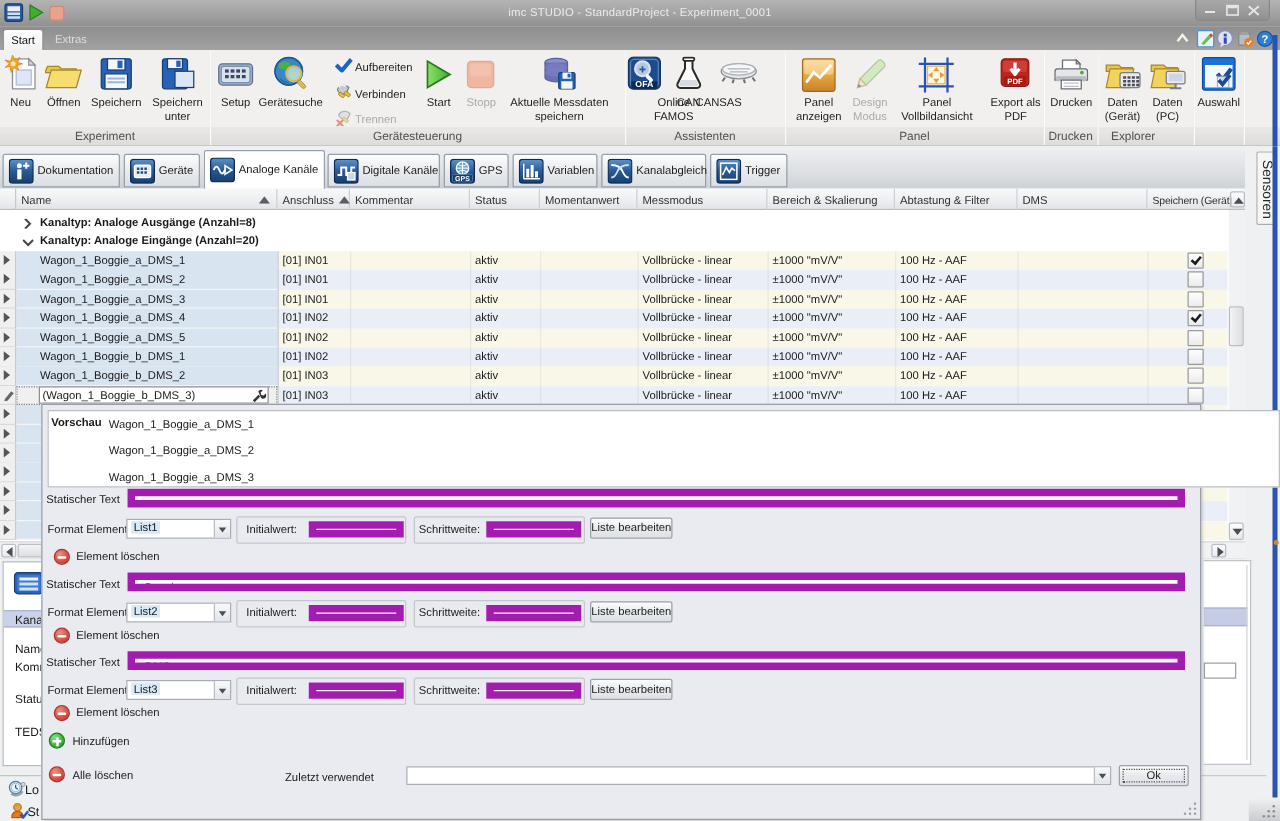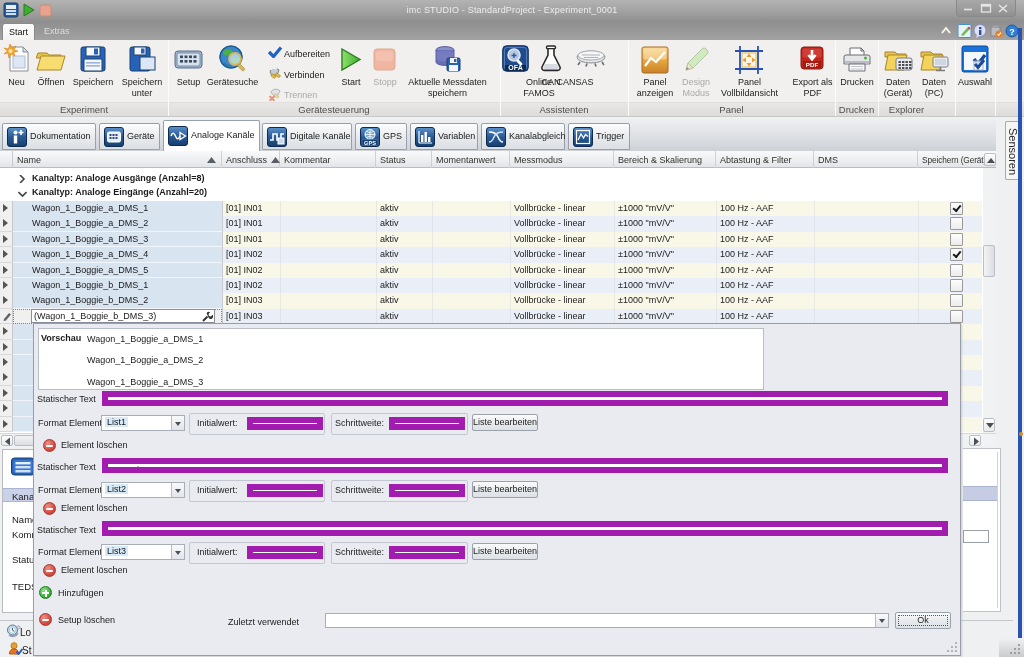--- a/index.html
+++ b/index.html
@@ -698,21 +698,21 @@
             <circle cx="12" cy="15" r="1"></circle>
             <circle cx="20" cy="11" r="1"></circle>
             <circle cx="16" cy="11" r="1"></circle>
             <circle cx="20" cy="7" r="1"></circle>
           </g>
         </svg>
     </div>
   </div>
 
   <div id="popup" class="abs">
-<div class="abs" style="left:4px;top:4px;width:726px;height:62px;background:#fff;border:1px solid #b8bdc6;">
+<div class="abs" style="left:4px;top:4px;width:986px;height:62px;background:#fff;border:1px solid #b8bdc6;">
   <div class="pop-label" style="left:2px;top:4px;font-weight:bold;">Vorschau</div>
   <div class="pop-label" style="left:48px;top:5px;">Wagon_1_Boggie_a_DMS_1</div>
   <div class="pop-label" style="left:48px;top:26px;">Wagon_1_Boggie_a_DMS_2</div>
   <div class="pop-label" style="left:48px;top:48px;">Wagon_1_Boggie_a_DMS_3</div>
 </div>
 <div class="pop-label" style="left:3px;top:70px;">Statischer Text</div>
 <div class="tbox" style="left:68px;top:67px;width:846px;height:15px;">Wagon_</div>
 <div class="pop-label" style="left:4px;top:94px;">Format Element</div>
 <div class="combo" style="left:67px;top:91px;width:84px;height:16px;">
   <div style="position:absolute;left:3px;top:1px;background:#d8e9f8;padding:0 2px;">List1</div>
@@ -758,21 +758,21 @@
 <div class="tbox" style="left:213px;top:222px;width:76px;height:13px;">0</div>
 <div class="grp" style="left:297px;top:218px;width:137px;height:22px;"></div>
 <div class="pop-label" style="left:301px;top:223px;">Schrittweite:</div>
 <div class="tbox" style="left:355px;top:222px;width:76px;height:13px;">1</div>
 <div class="btn" style="left:438px;top:219px;width:66px;height:17px;padding-top:2px;">Liste bearbeiten</div>
 <div class="minus-ic" style="left:9px;top:240px;"></div>
 <div class="pop-label" style="left:27px;top:241px;">Element löschen</div>
 <div class="plus-ic" style="left:5px;top:262px;"></div>
 <div class="pop-label" style="left:24px;top:264px;">Hinzufügen</div>
 <div class="minus-ic" style="left:5px;top:289px;"></div>
-<div class="pop-label" style="left:24px;top:291px;">Setup löschen</div>
+<div class="pop-label" style="left:24px;top:291px;">Alle löschen</div>
 <div class="pop-label" style="left:194px;top:293px;">Zuletzt verwendet</div>
 <div class="combo" style="left:291px;top:289px;width:564px;height:15px;">
   <div class="ar"></div>
         <div class="caret-d" style="right:3px;top:5px;"></div>
 </div>
 <div class="btn" style="left:861px;top:288px;width:56px;height:17px;padding-top:2px;">Ok<div style="position:absolute;left:2px;top:2px;right:2px;bottom:2px;border:1px dotted #555;"></div></div>
 <svg class="abs" style="right:2px;bottom:2px;" width="12" height="12">
         <g fill="#9aa0a8">
           <circle cx="10" cy="10" r="1"></circle>
           <circle cx="6" cy="10" r="1"></circle>

